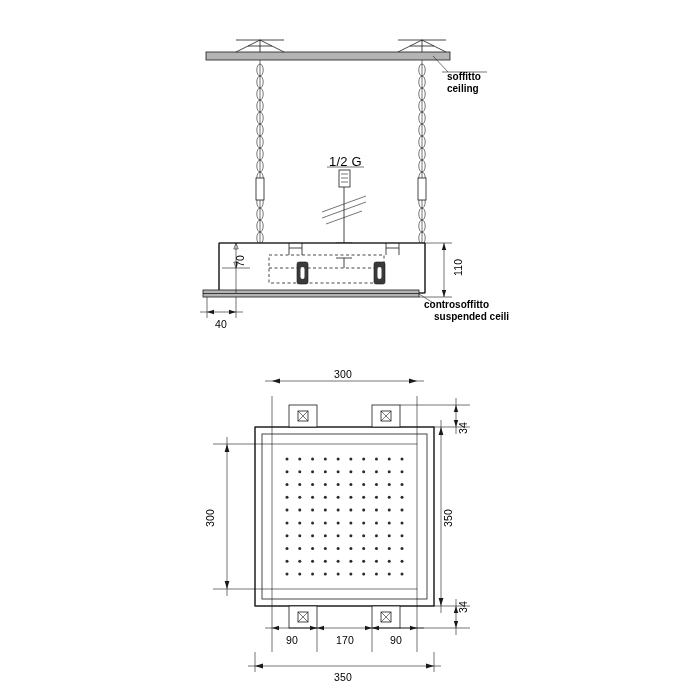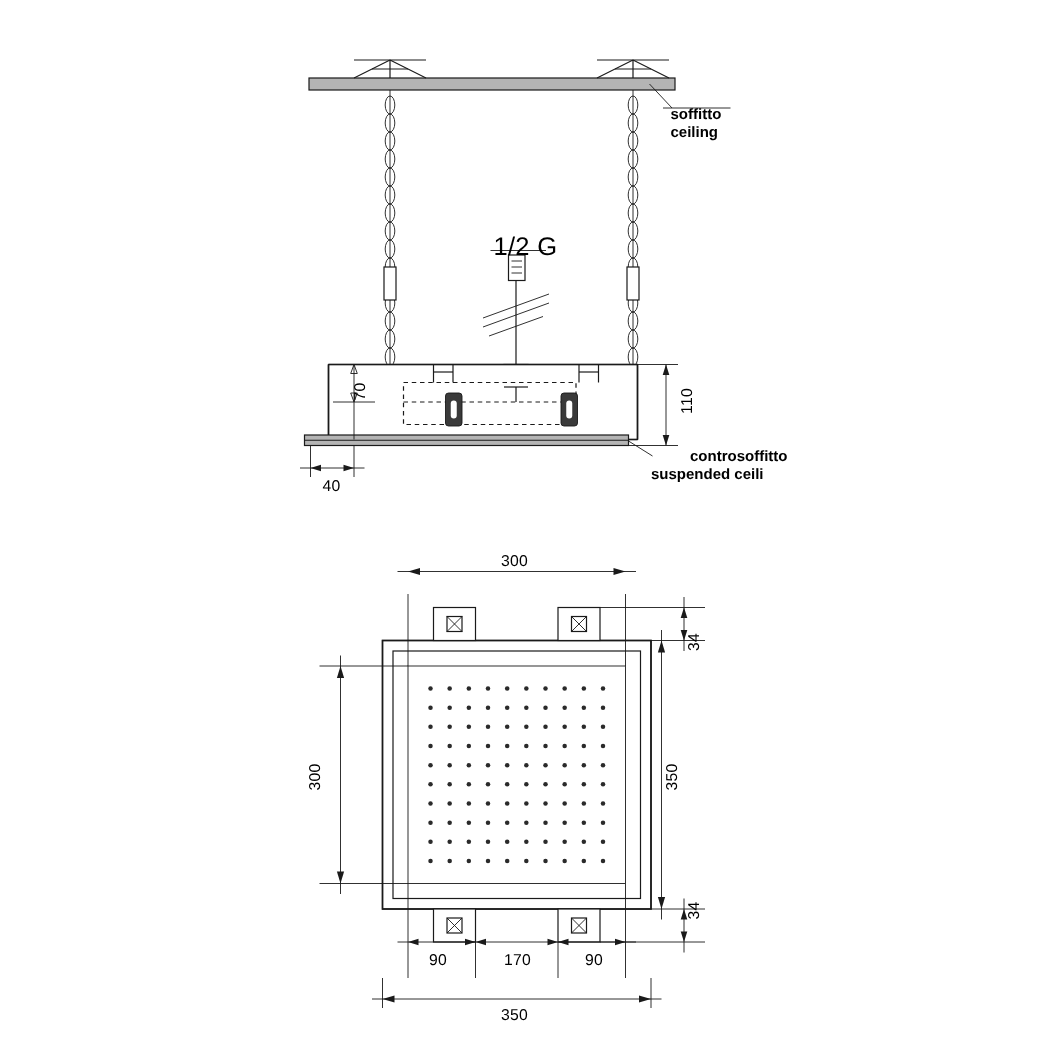--- a/index.html
+++ b/index.html
@@ -376,24 +376,24 @@
       <line class="ln-thin" x1="456" y1="599" x2="456" y2="635"></line>
       <path d="M456 606 l-2.2 7 l4.4 0 z" fill="#1a1a1a"></path>
       <path d="M456 628 l-2.2 -7 l4.4 0 z" fill="#1a1a1a"></path>
     </g>
 
   </svg>
 
   <div class="lbl bold" style="left:447px; top:71px;">soffitto</div>
   <div class="lbl italic" style="left:447px; top:83px;">ceiling</div>
 
-  <div class="lbl bold" style="left:460px; top:299px;">controsoffitto</div>
+  <div class="lbl bold" style="left:424px; top:299px;">controsoffitto</div>
   <div class="lbl italic" style="left:434px; top:311px;">suspended ceili</div>
 
-  <div class="lbl dim" style="left:329px; top:155px; font-size:17px;">1/2 G</div>
+  <div class="lbl dim" style="left:329px; top:155px; font-size:13px;">1/2 G</div>
 
   <div class="lbl dim rot" style="left:234px; top:267px;">70</div>
 
   <div class="lbl dim" style="left:215px; top:318px;">40</div>
 
   <div class="lbl dim rot" style="left:452px; top:276px;">110</div>
 
   <div class="lbl dim" style="left:334px; top:368px;">300</div>
 
   <div class="lbl dim rot" style="left:204px; top:527px;">300</div>

